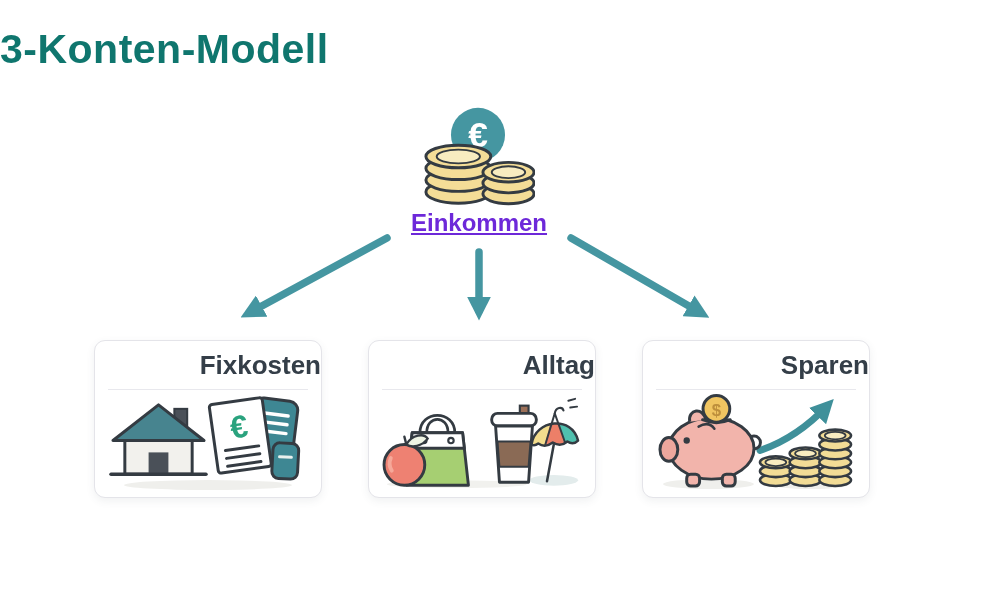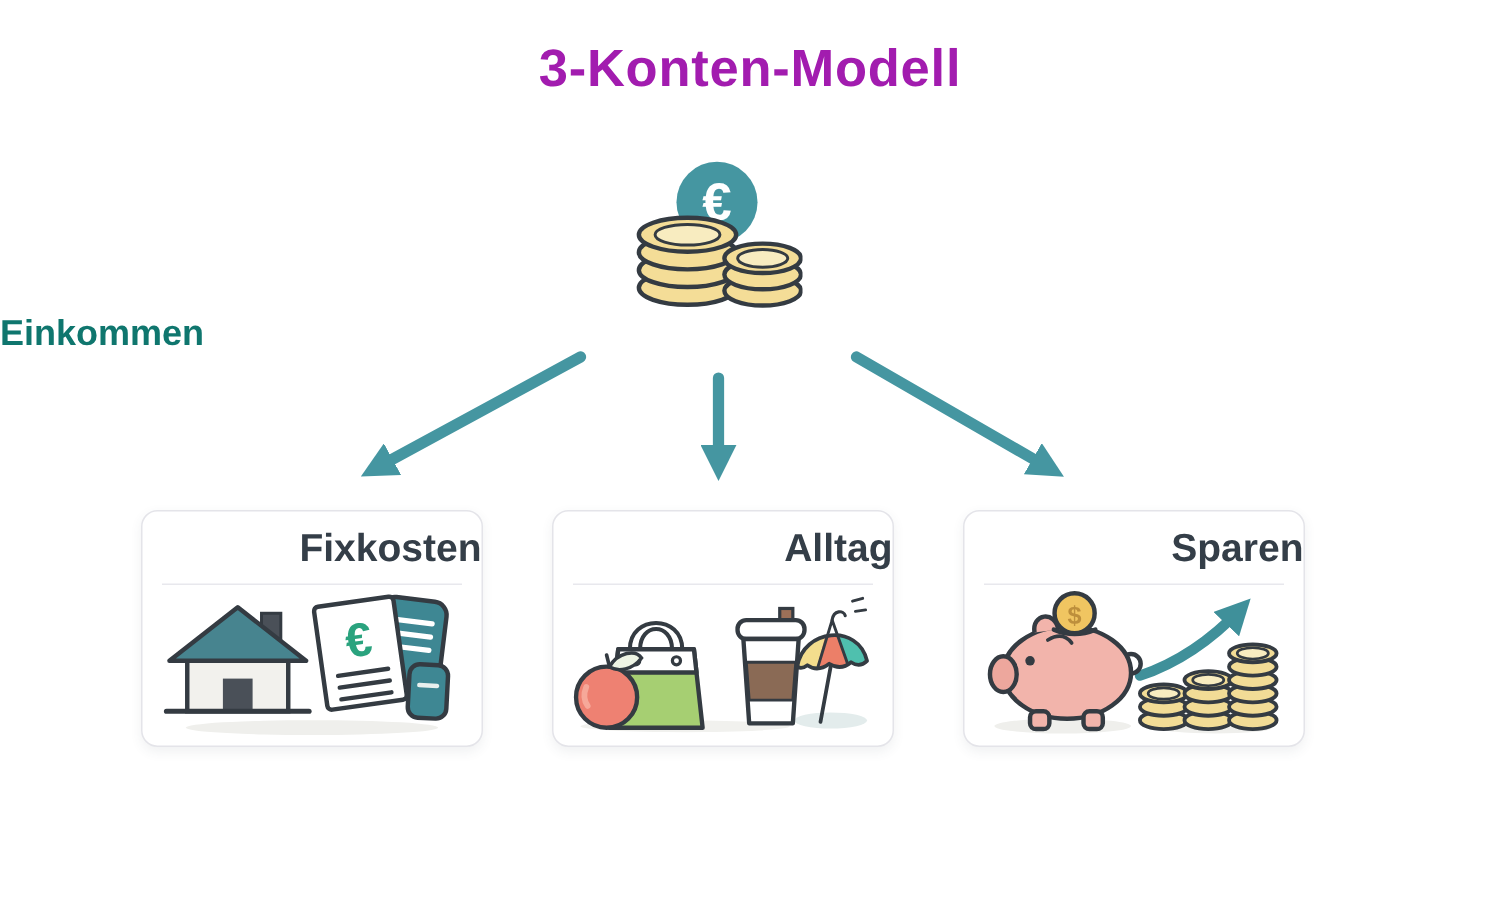--- a/index.html
+++ b/index.html
@@ -5,28 +5,28 @@
   html,body{margin:0;padding:0;}
   .page{
     position:relative;
     width:1000px;height:600px;
     background:#ffffff;
     font-family:"Liberation Sans", sans-serif;
     overflow:hidden;
   }
   .title{
     position:absolute;top:26px;left:0;width:1000px;
-    text-align:center;
-    font-size:35px;font-weight:700;
-    color:#a21caf;letter-spacing:.5px;
+    text-align:left;
+    font-size:41px;font-weight:700;
+    color:#0f766e;letter-spacing:.5px;
   }
   .income-icon{position:absolute;left:421px;top:106px;width:114px;height:101px;}
   .income-label{
     position:absolute;top:209px;left:0;width:958px;
-    text-align:left;font-size:24px;font-weight:700;color:#0f766e;
+    text-align:center;font-size:24px;font-weight:700;color:#6d28d9;text-decoration:underline;
   }
   .flow-arrows{position:absolute;left:0;top:0;width:1000px;height:600px;pointer-events:none;}
   .card{
     position:absolute;top:340px;width:228px;height:158px;
     background:#ffffff;
     border:1.5px solid #e4e4e9;
     border-radius:11px;
     box-shadow:0 3px 8px rgba(70,80,95,.08);
     box-sizing:border-box;
   }

